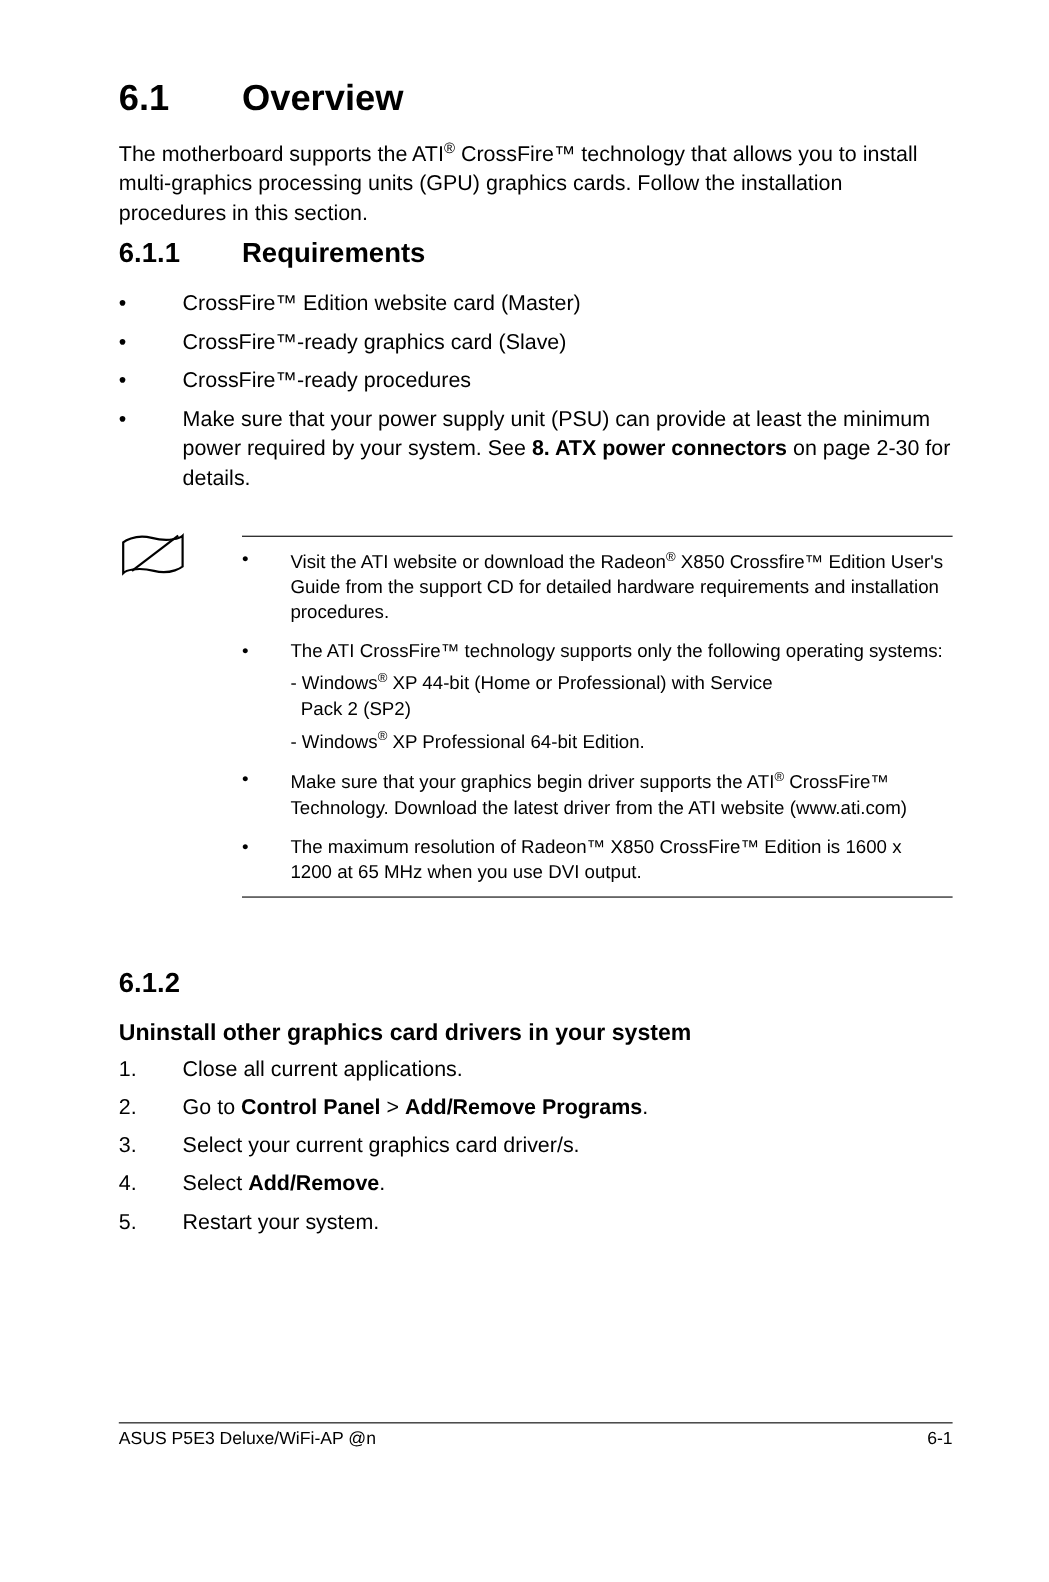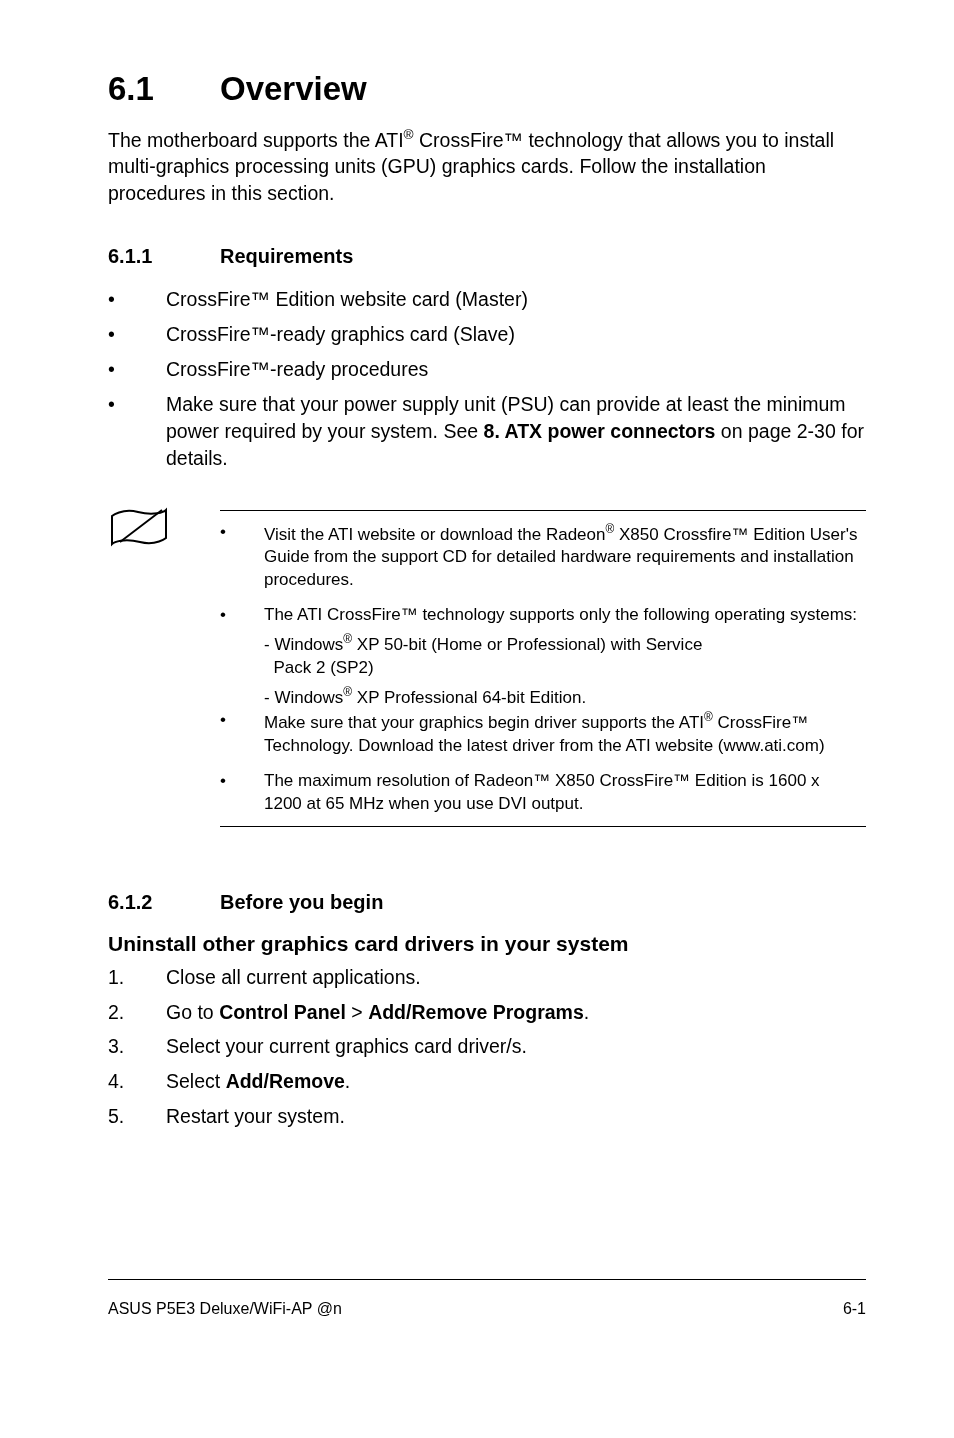--- a/index.html
+++ b/index.html
@@ -23,27 +23,27 @@
     display: flex;
     align-items: baseline;
     font-weight: 700;
     font-size: 33px;
     margin-bottom: 18px;
   }
   .h1-num { width: 112px; }
   .body-text {
     font-size: 19.5px;
     line-height: 1.38;
-    margin-bottom: 38px;
+    margin-bottom: 8px;
   }
   .h2-row {
     display: flex;
     align-items: baseline;
     font-weight: 700;
-    font-size: 20px;
+    font-size: 25px;
     margin-bottom: 18px;
     margin-top: 6px;
   }
   .h2-num { width: 112px; }
   .bullets {
     font-size: 19.5px;
     line-height: 1.38;
   }
   .bullet-row {
     display: flex;
@@ -97,21 +97,21 @@
     font-size: 21px;
     margin-bottom: 8px;
   }
   .numlist .bullet-mark { width: 58px; flex: 0 0 58px; }
   .footer {
     position: absolute;
     bottom: 52px;
     left: 108px;
     right: 88px;
     border-top: 1px solid #000;
-    padding-top: 20px;
+    padding-top: 6px;
     display: flex;
     justify-content: space-between;
     font-size: 16px;
   }
 </style>
 </head>
 <body>
 
 <div class="page">
 
@@ -164,24 +164,24 @@
         <span class="note-text">
           <span>Visit the ATI website or download the Radeon</span><sup>®</sup><span> X850 Crossfire™ Edition User's Guide from the support CD for detailed hardware requirements and installation procedures.</span>
         </span>
       </div>
 
       <div class="note-row" style="margin-bottom:4px;">
         <span class="note-mark">•</span>
         <span class="note-text">The ATI CrossFire™ technology supports only the following operating systems:</span>
       </div>
       <div class="note-sub">
-        <span>- Windows</span><sup>®</sup><span> XP 50-bit  (Home or Professional) with Service</span><br>
+        <span>- Windows</span><sup>®</sup><span> XP 44-bit  (Home or Professional) with Service</span><br>
         <span style="white-space:pre;">  Pack 2 (SP2)</span>
       </div>
-      <div class="note-sub" style="margin-bottom:0;">
+      <div class="note-sub" style="margin-bottom:12px;">
         <span>- Windows</span><sup>®</sup><span> XP Professional 64-bit Edition.</span>
       </div>
 
       <div class="note-row">
         <span class="note-mark">•</span>
         <span class="note-text">
           <span>Make sure that your graphics begin driver supports the ATI</span><sup>®</sup><span> CrossFire™ Technology. Download the latest driver from the ATI website (www.ati.com)</span>
         </span>
       </div>
 
@@ -190,21 +190,20 @@
         <span class="note-text">The maximum resolution of Radeon™ X850 CrossFire™ Edition is 1600 x 1200 at 65 MHz when you use DVI output.</span>
       </div>
 
     </div>
   </div>
 
   <div class="section-gap"></div>
 
   <div class="h2-row">
     <span class="h2-num">6.1.2</span>
-    <span>Before you begin</span>
   </div>
 
   <div class="h3">Uninstall other graphics card drivers in your system</div>
 
 
   <div class="bullets numlist">
     <div class="bullet-row">
       <span class="bullet-mark">1.</span>
       <span class="bullet-text">Close all current applications.</span>
     </div>

